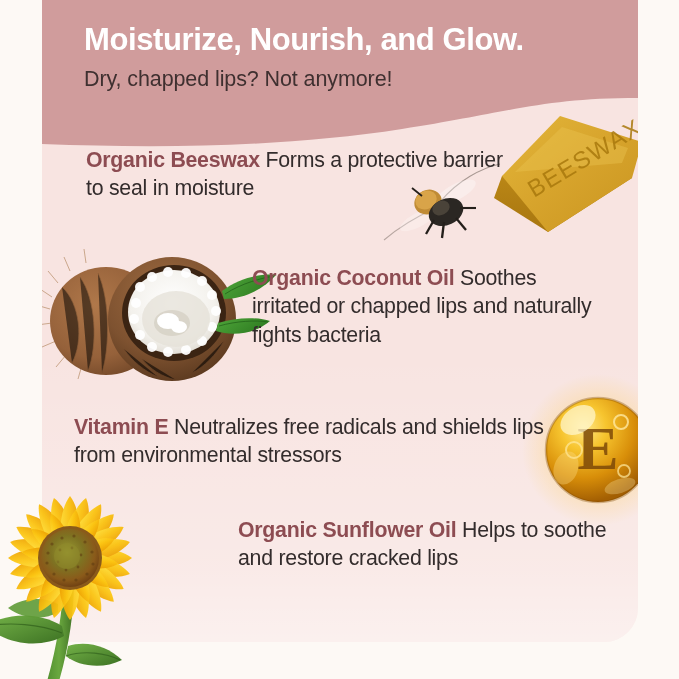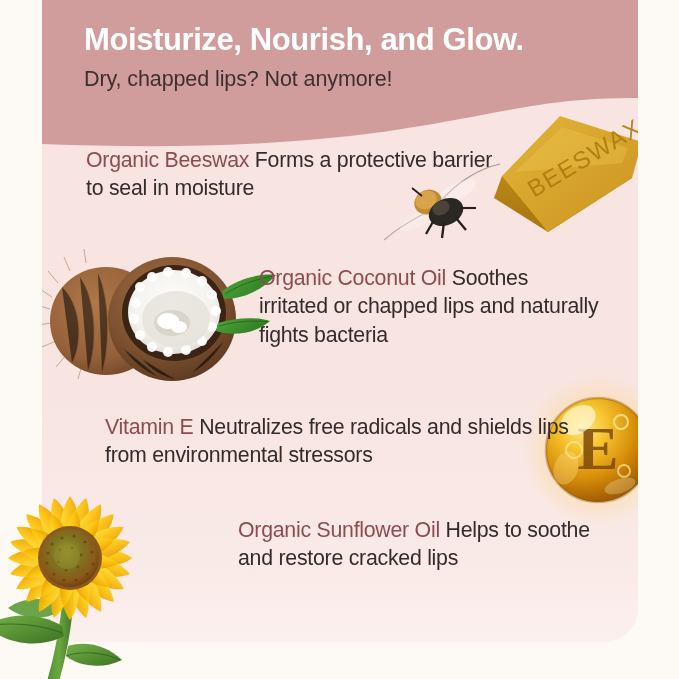--- a/index.html
+++ b/index.html
@@ -78,27 +78,27 @@
   .ingredient-block {
     position: absolute;
     color: #2f2a2a;
     font-size: 21.3px;
     line-height: 1.33;
     letter-spacing: -0.25px;
     z-index: 6;
   }
   .ingredient-name {
     color: #8d4c52;
-    font-weight: normal;
+    font-weight: bold;
   }
   .ingredient-desc { color: #332c2c; }
 
   #block-beeswax      { left: 44px;  top: 152px; width: 420px; }
-  #block-coconut      { left: 210px; top: 270px; width: 340px; margin-left: 7px; }
-  #block-vitamin-e    { left: 32px;  top: 419px; width: 480px; margin-left: 31px; }
+  #block-coconut      { left: 210px; top: 270px; width: 340px; }
+  #block-vitamin-e    { left: 32px;  top: 419px; width: 480px; }
   #block-sunflower    { left: 196px; top: 522px; width: 370px; }
 
   
   .art { position: absolute; }
 
   
   #beeswax-bar-art { left: 440px; top: 108px; width: 180px; height: 150px; z-index: 4; }
   
   #bee-art { left: 340px; top: 168px; width: 120px; height: 90px; z-index: 5; }
   

